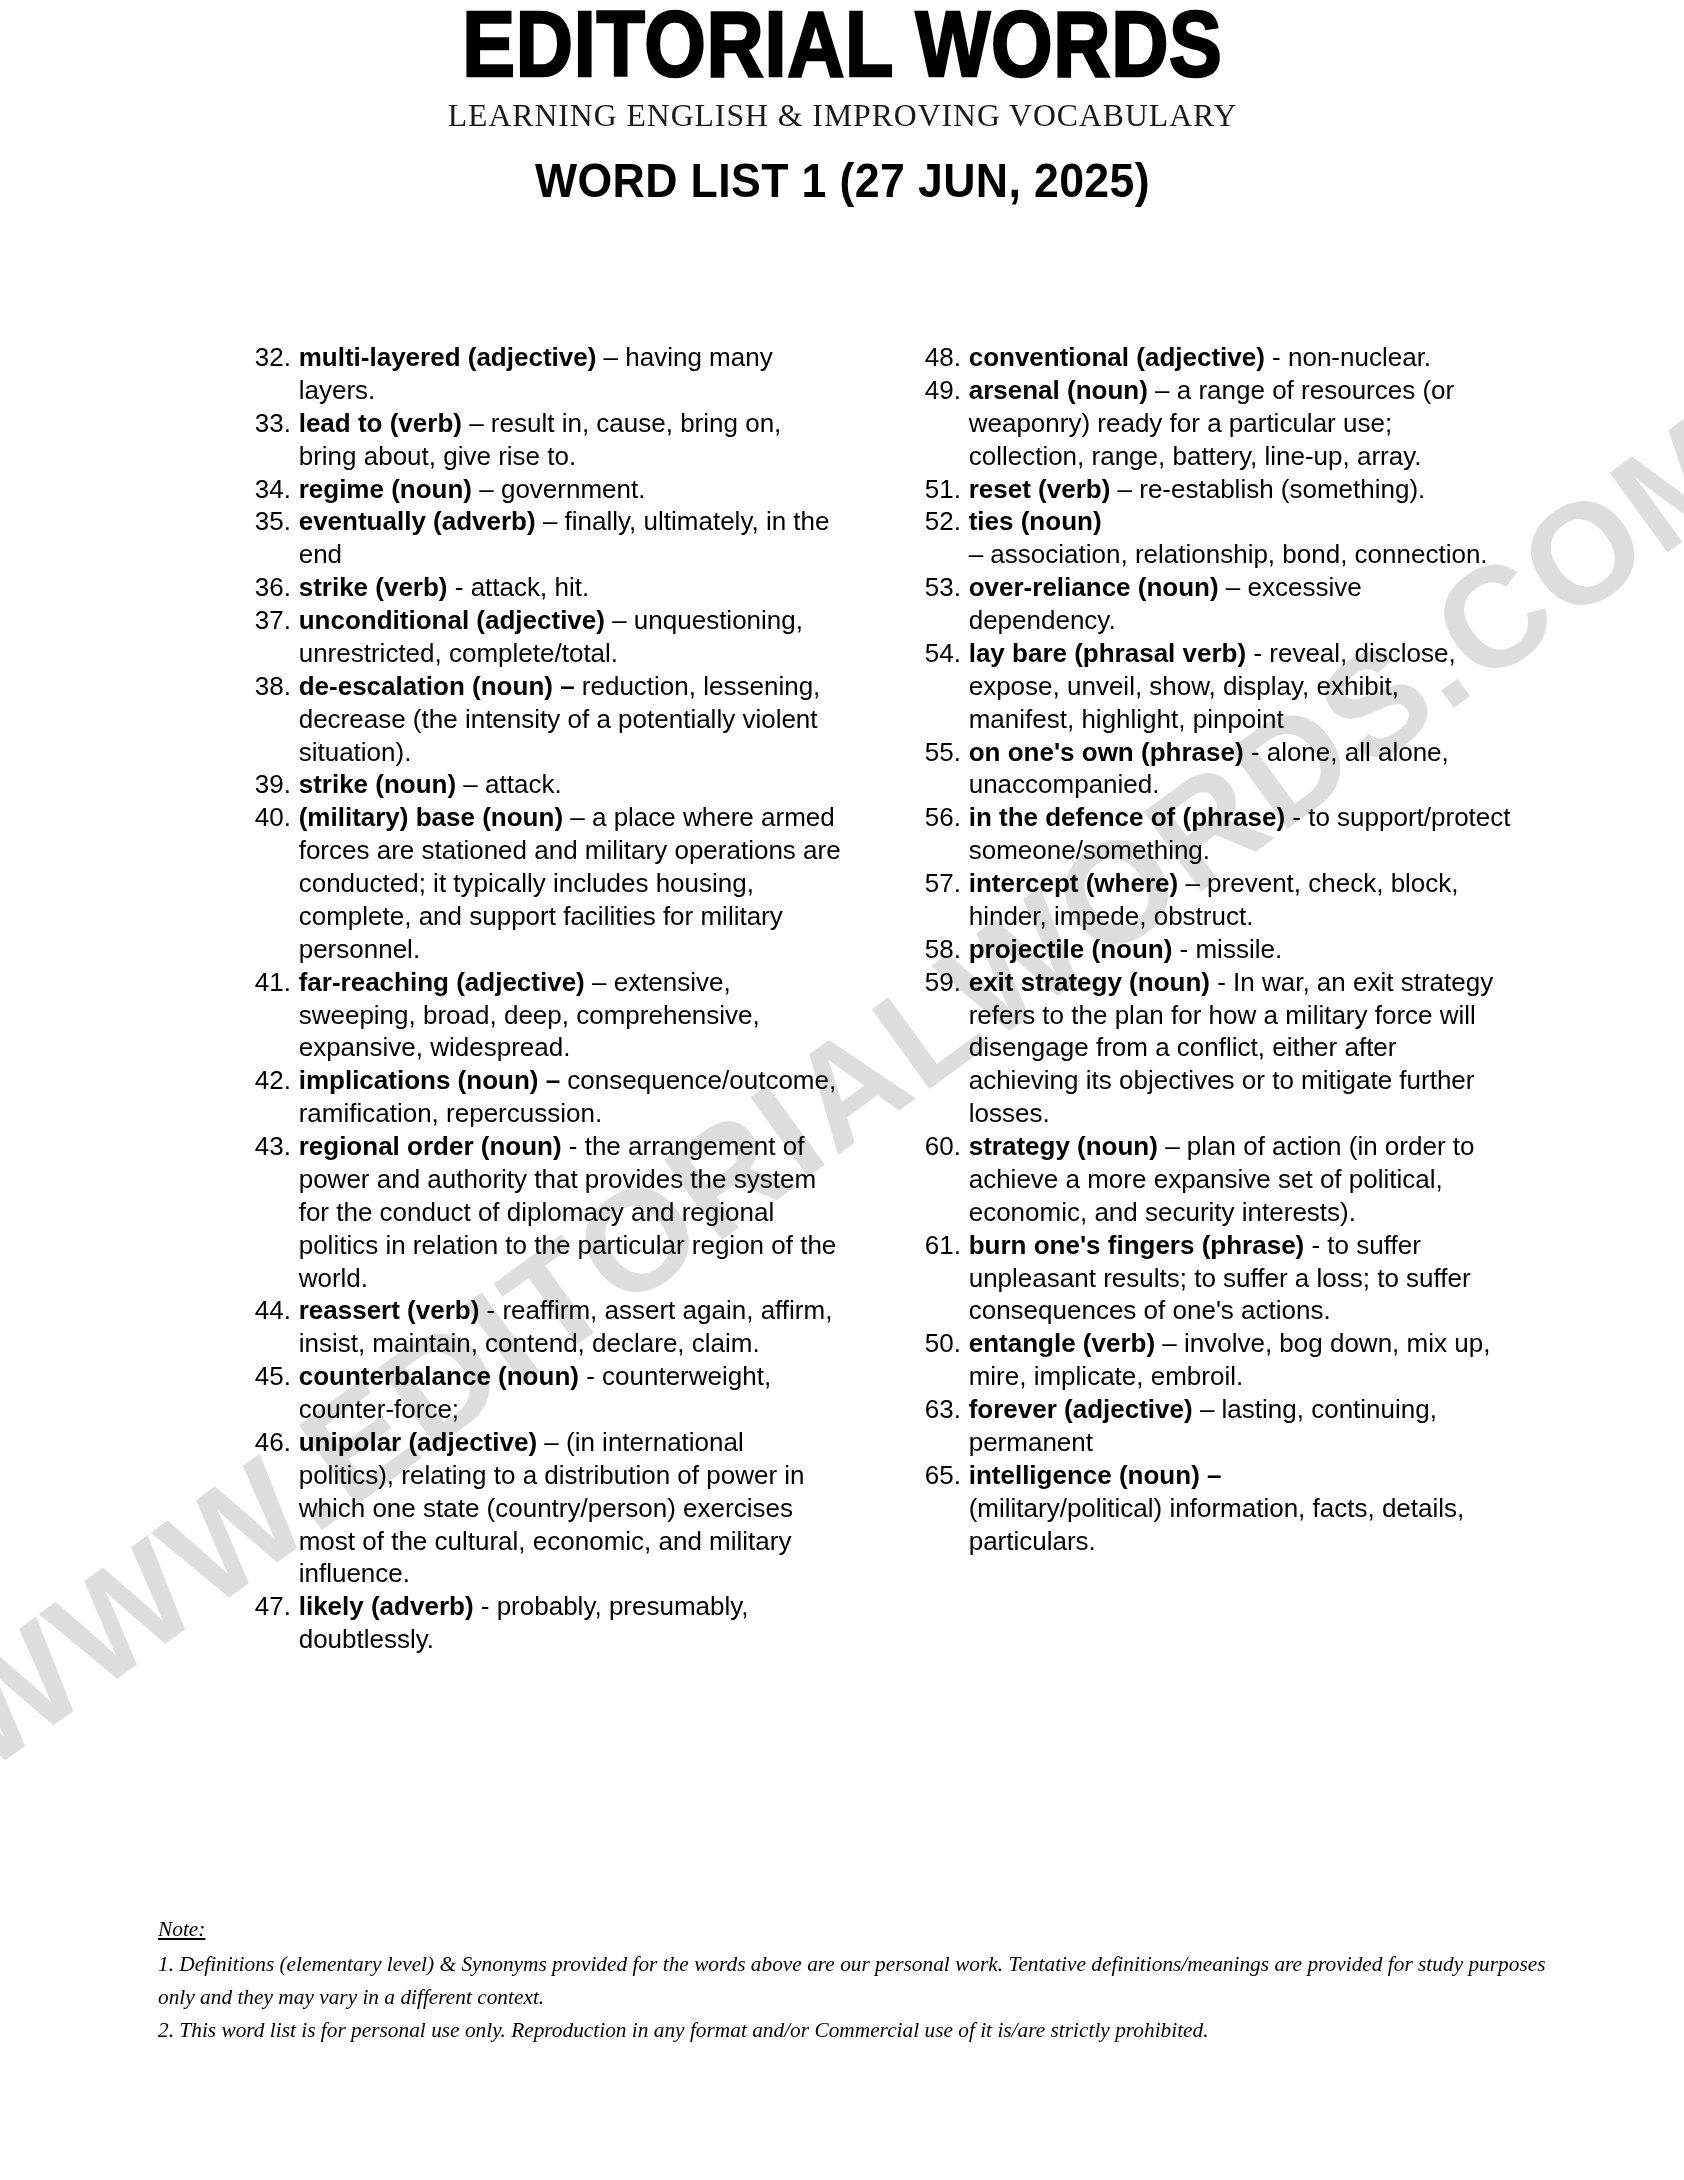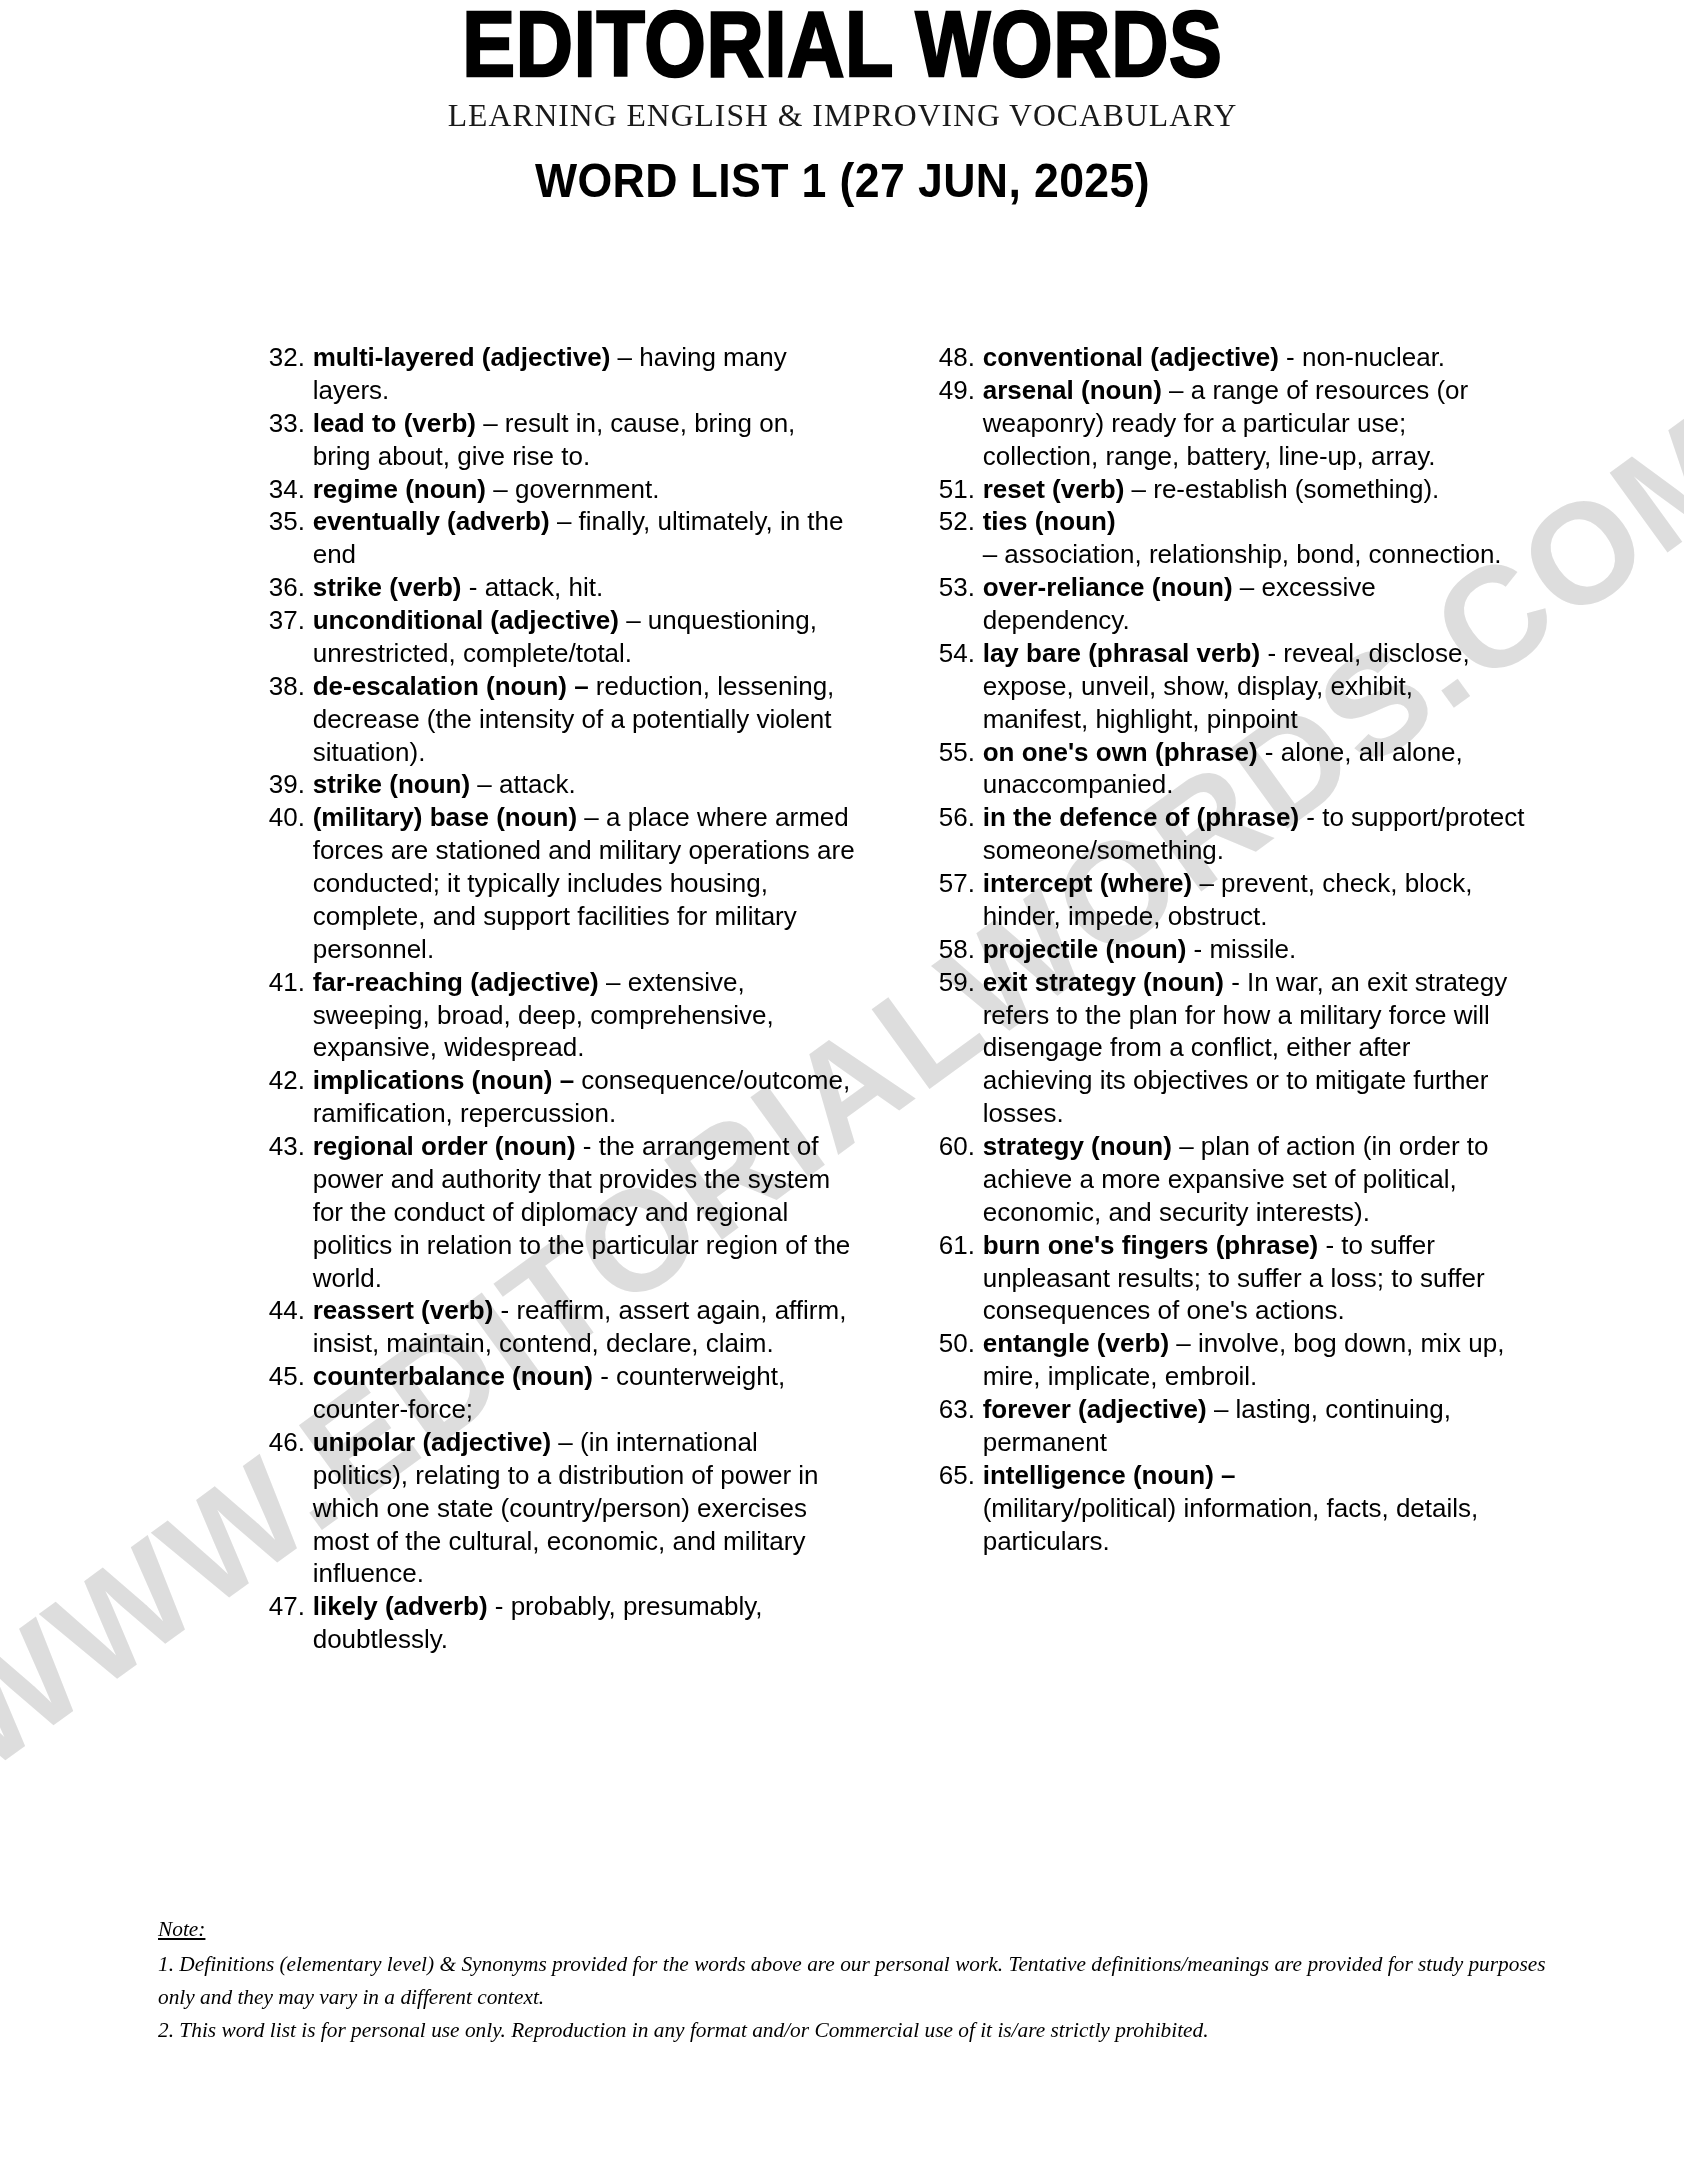--- a/index.html
+++ b/index.html
@@ -86,21 +86,21 @@
     letter-spacing: 0.4px;
     margin-top: 19px;
     transform: scaleX(0.93);
     color: #000;
   }
 
   
   .columns {
     position: absolute;
     top: 341px;
-    left: 16px;
+    left: 2px;
     right: 0;
     display: flex;
     justify-content: flex-start;
     align-items: flex-start;
     padding-left: 36px;
   }
   .column {
     width: 596px;
   }
   .column.left  { margin-left: 207px; }

